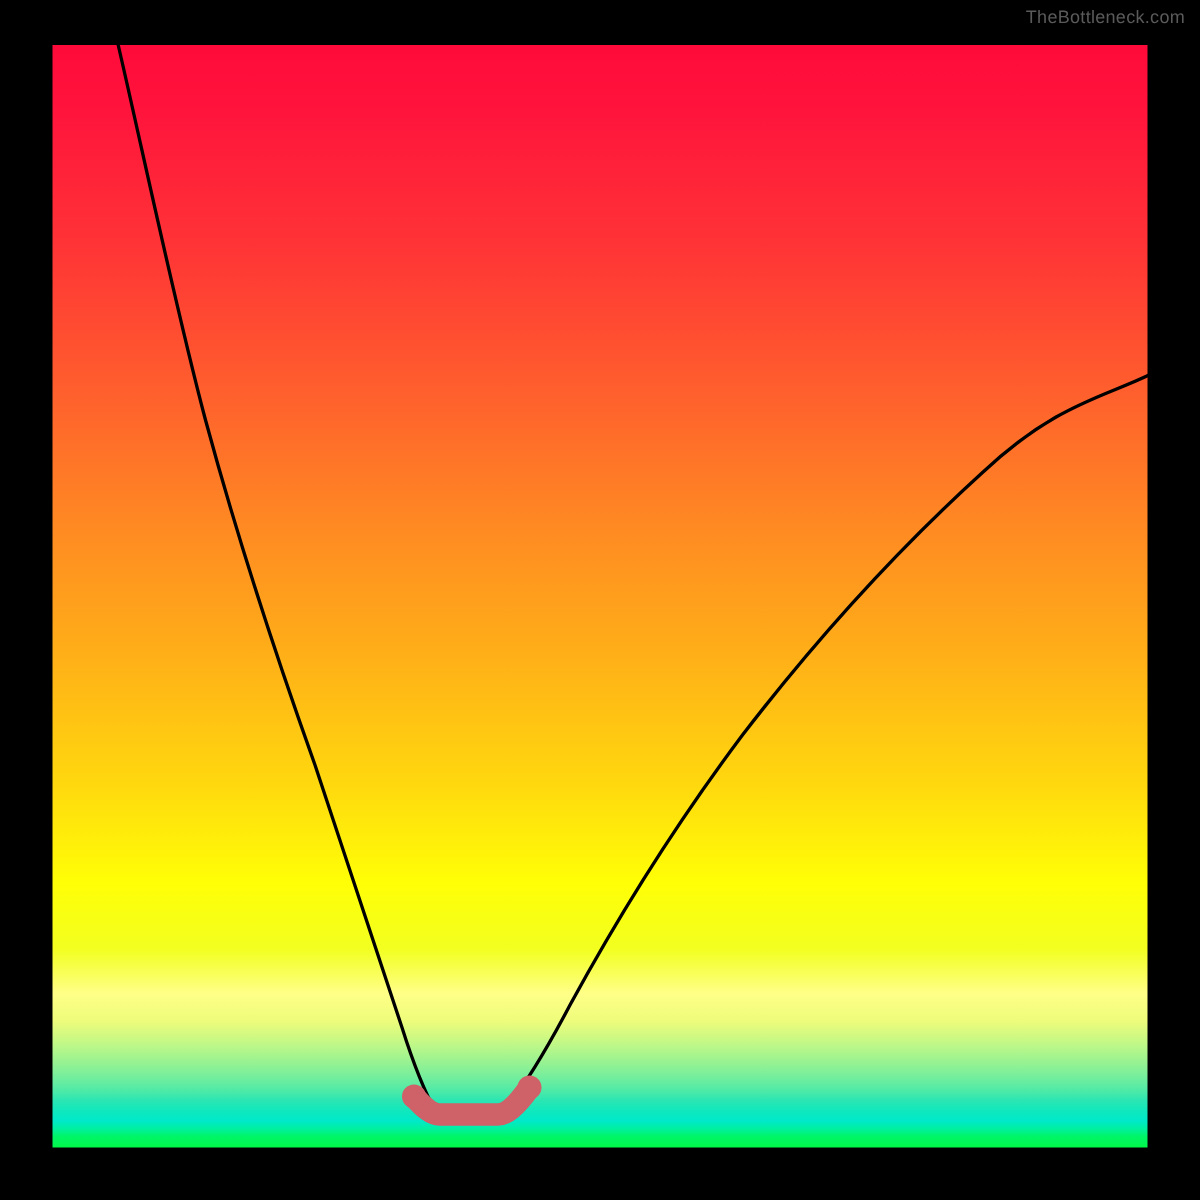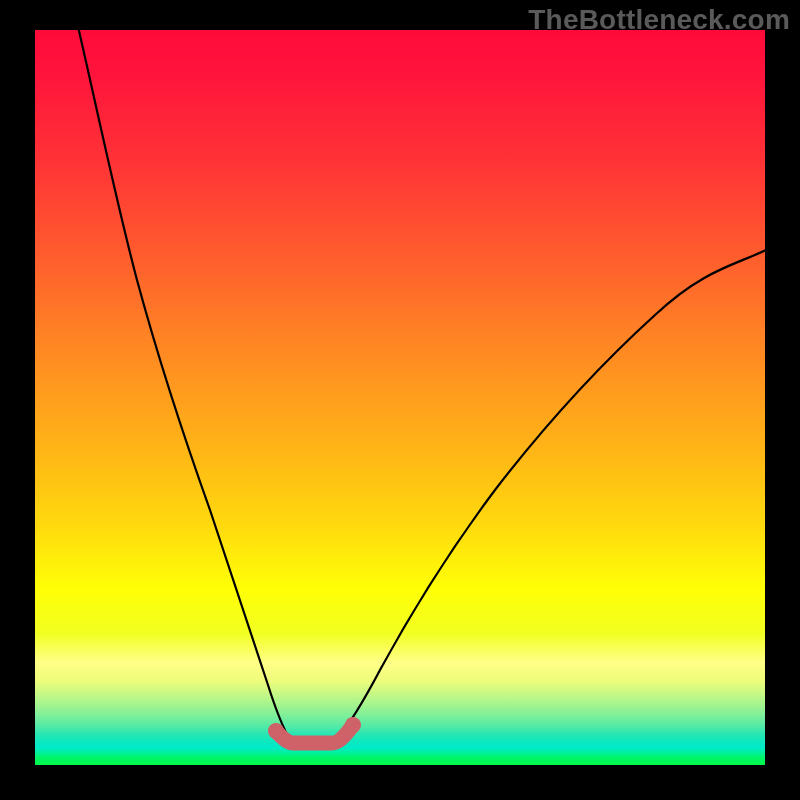--- a/index.html
+++ b/index.html
@@ -15,22 +15,22 @@
     position: relative;
     width: 800px;
     height: 800px;
     background: #000;
   }
   .watermark {
     position: absolute;
     top: 4px;
     right: 10px;
     color: #5a5a5a;
-    font-size: 28px;
-    font-weight: 700;
+    font-size: 12px;
+    font-weight: 400;
     letter-spacing: 0.2px;
     z-index: 20;
     user-select: none;
     -webkit-font-smoothing: antialiased;
   }
   .plot {
     position: absolute;
     left: 35px;
     top: 30px;
     width: 730px;

